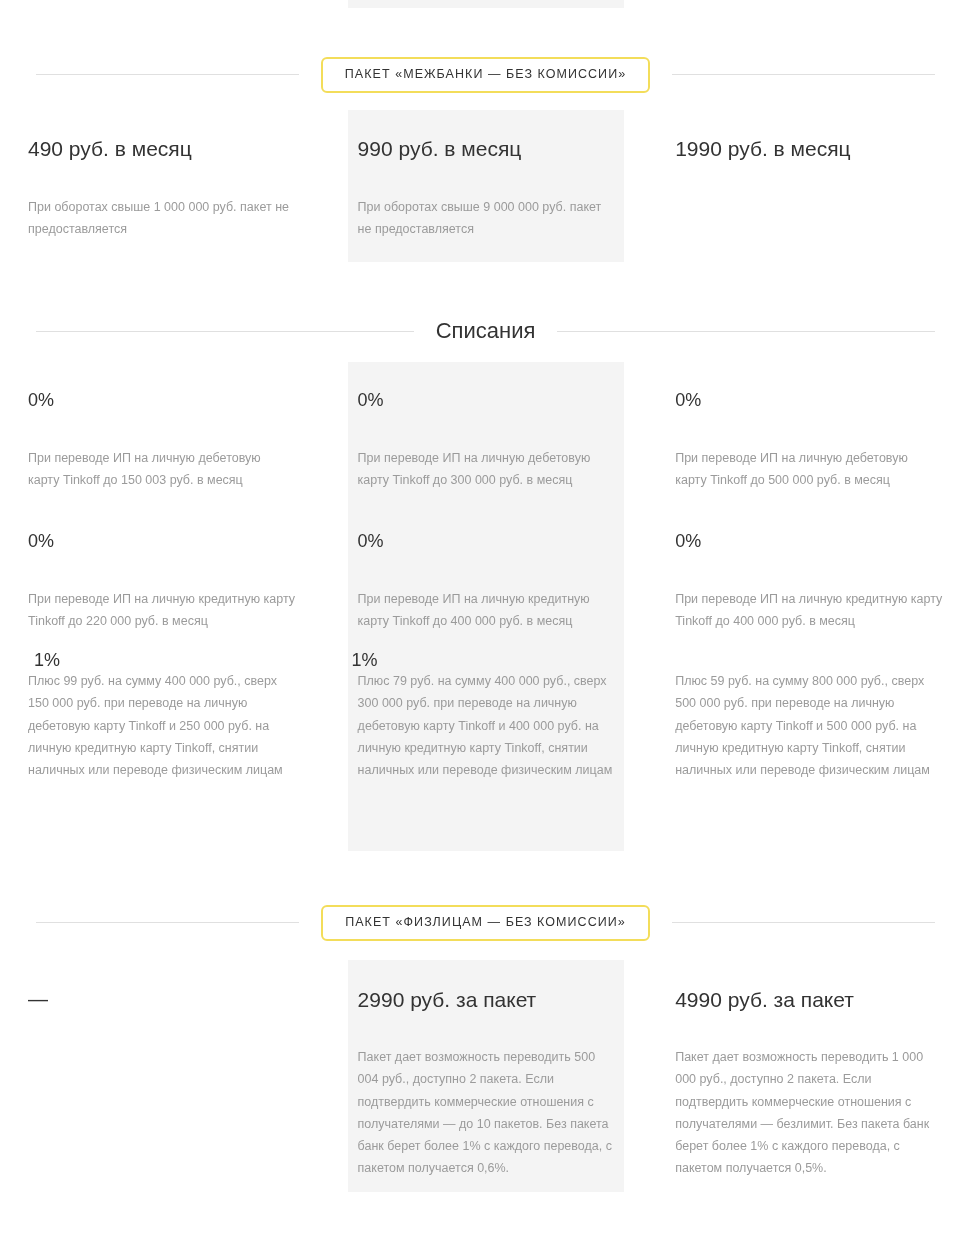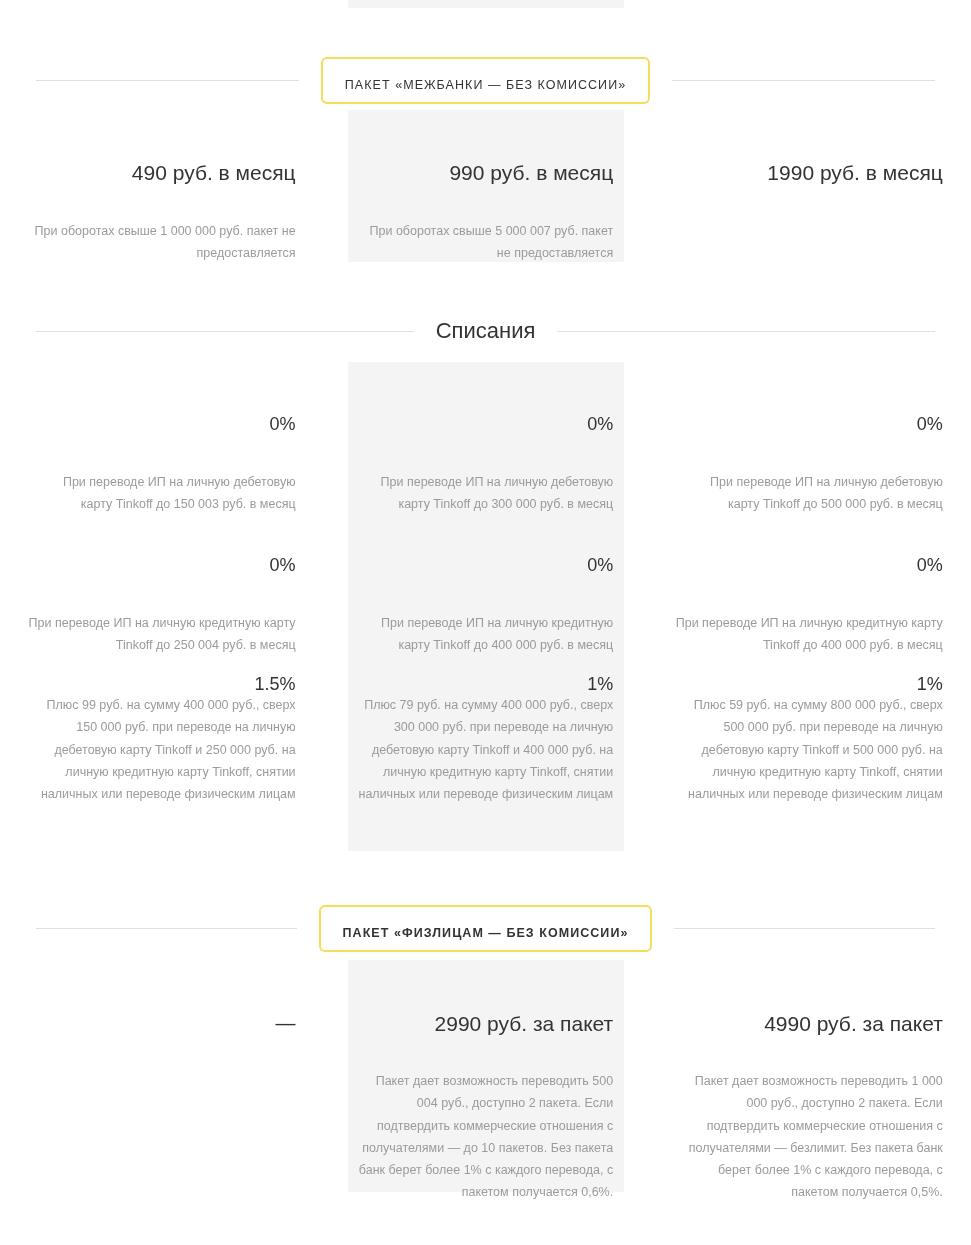--- a/index.html
+++ b/index.html
@@ -48,21 +48,21 @@
     background: #e0e0e0;
   }
   .divider .rule.left  { margin-right: 22px; }
   .divider .rule.right { margin-left: 22px; }
 
   .pill {
     flex: 0 0 auto;
     border: 2px solid #f3dd5a;
     border-radius: 6px;
     background: #ffffff;
-    padding: 20px 22px 10px;
+    padding: 9px 22px 10px;
     font-size: 12.5px;
     letter-spacing: 1.05px;
     color: #333333;
     text-transform: uppercase;
     white-space: nowrap;
     line-height: 1;
   }
 
   .section-title {
     flex: 0 0 auto;
@@ -85,22 +85,21 @@
   .row {
     position: absolute;
     left: 0;
     width: 971px;
     display: flex;
   }
   .col {
     width: 323.6px;
     box-sizing: border-box;
     padding: 0 28px;
-    text-align: right;
-    margin-top: 24px;
+    text-align: left;
   }
   .col.mid { padding: 0 34px; }
 
   .headline {
     font-size: 21px;
     color: #333333;
     line-height: 1.25;
     font-weight: 400;
     margin: 0;
     white-space: nowrap;
@@ -149,21 +148,21 @@
     <div class="col">
       <p class="headline">1990 руб. в месяц</p>
     </div>
   </div>
 
   <div class="row" style="top:196px;">
     <div class="col">
       <p class="note">При оборотах свыше 1 000 000 руб. пакет не предоставляется</p>
     </div>
     <div class="col mid">
-      <p class="note">При оборотах свыше 5 000 007 руб. пакет не предоставляется</p>
+      <p class="note">При оборотах свыше 9 000 000 руб. пакет не предоставляется</p>
     </div>
     <div class="col">
       <p class="note"></p>
     </div>
   </div>
 
   <div class="divider" style="top:320px;">
     <div class="rule left"></div>
     <div class="section-title">Списания</div>
     <div class="rule right"></div>
@@ -200,55 +199,52 @@
     <div class="col mid">
       <p class="pct">0%</p>
     </div>
     <div class="col">
       <p class="pct">0%</p>
     </div>
   </div>
 
   <div class="row" style="top:588px;">
     <div class="col">
-      <p class="note">При переводе ИП на личную кредитную карту Tinkoff до 250 004 руб. в месяц</p>
+      <p class="note">При переводе ИП на личную кредитную карту Tinkoff до 220 000 руб. в месяц</p>
     </div>
     <div class="col mid">
       <p class="note">При переводе ИП на личную кредитную карту Tinkoff до 400 000 руб. в месяц</p>
     </div>
     <div class="col">
       <p class="note">При переводе ИП на личную кредитную карту Tinkoff до 400 000 руб. в месяц</p>
     </div>
   </div>
 
   <div class="row" style="top:650px;">
-    <div class="col">
-      <p class="pct">1.5%</p>
-    </div>
     <div class="col mid">
       <p class="pct">1%</p>
     </div>
     <div class="col">
       <p class="pct">1%</p>
     </div>
   </div>
 
   <div class="row" style="top:670px;">
     <div class="col">
       <p class="note">Плюс 99 руб. на сумму 400 000 руб., сверх 150 000 руб. при переводе на личную дебетовую карту Tinkoff и 250 000 руб. на личную кредитную карту Tinkoff, снятии наличных или переводе физическим лицам</p>
     </div>
     <div class="col mid">
       <p class="note">Плюс 79 руб. на сумму 400 000 руб., сверх 300 000 руб. при переводе на личную дебетовую карту Tinkoff и 400 000 руб. на личную кредитную карту Tinkoff, снятии наличных или переводе физическим лицам</p>
     </div>
     <div class="col">
       <p class="note">Плюс 59 руб. на сумму 800 000 руб., сверх 500 000 руб. при переводе на личную дебетовую карту Tinkoff и 500 000 руб. на личную кредитную карту Tinkoff, снятии наличных или переводе физическим лицам</p>
     </div>
   </div>
 
-  <div class="divider" style="top:905px;font-weight:bold;">
+  <div class="divider" style="top:905px;">
     <div class="rule left"></div>
     <div class="pill">ПАКЕТ «ФИЗЛИЦАМ — БЕЗ КОМИССИИ»</div>
     <div class="rule right"></div>
   </div>
 
   <div class="row" style="top:987px;">
     <div class="col">
       <p class="headline dash">—</p>
     </div>
     <div class="col mid">

